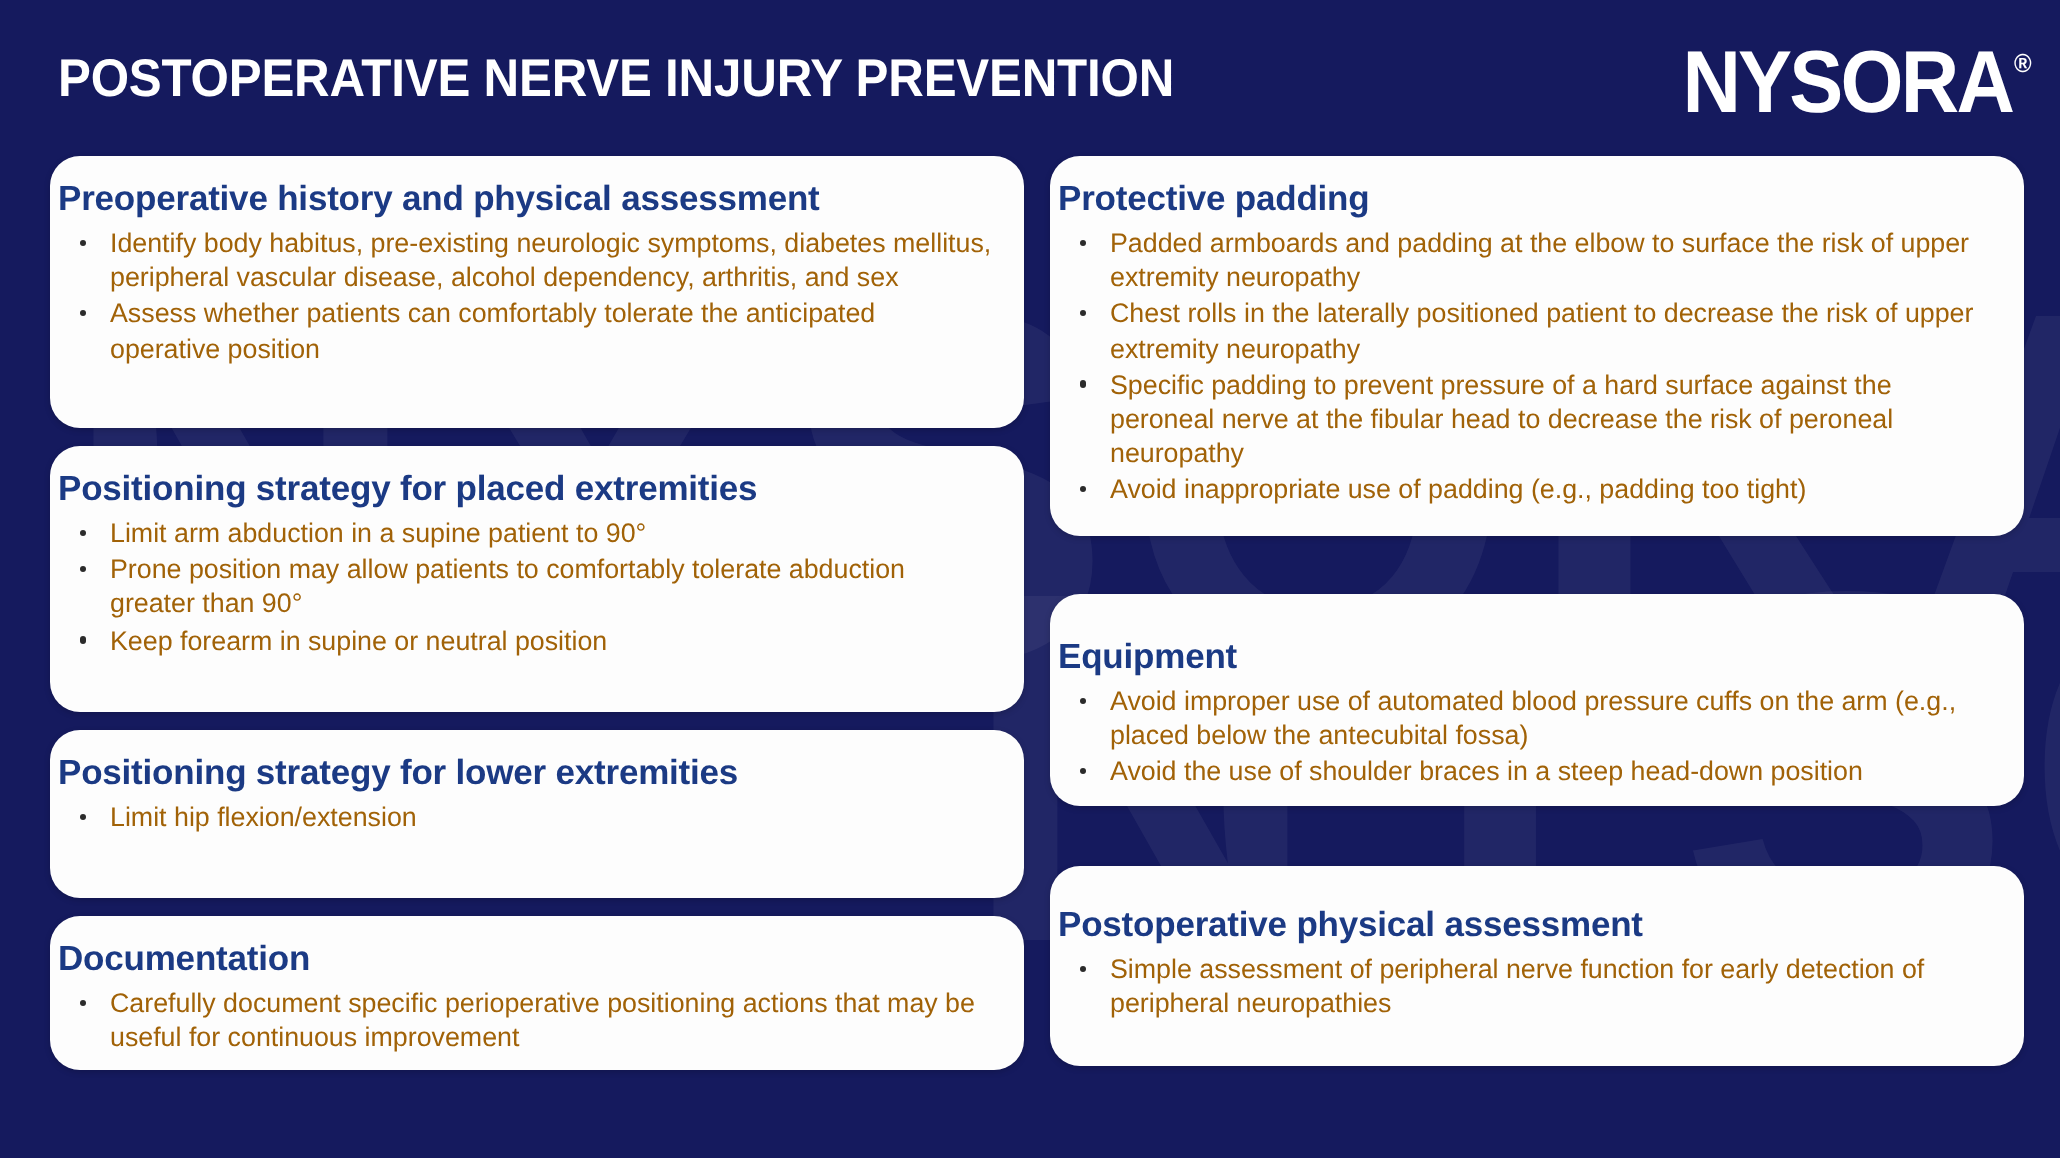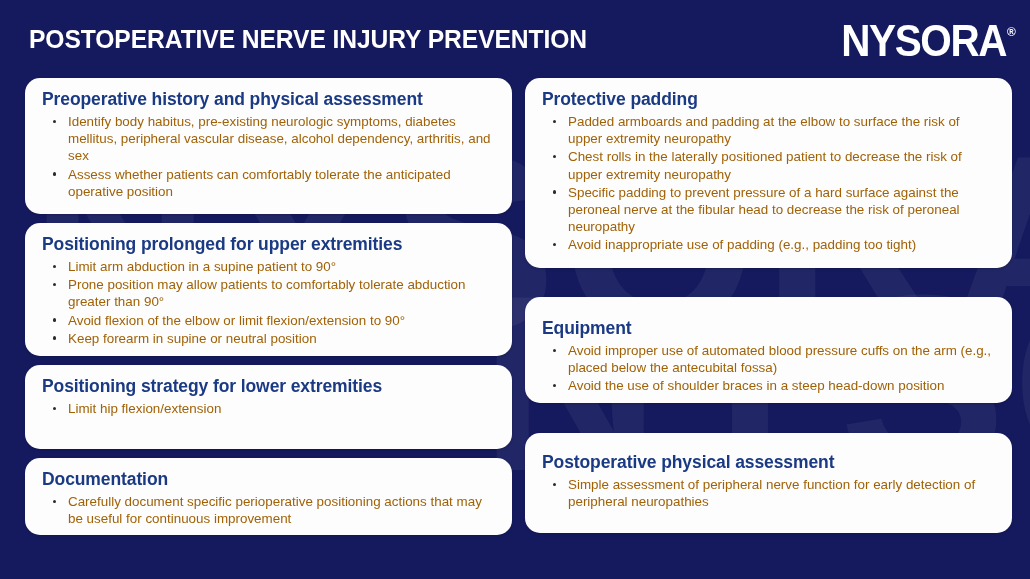--- a/index.html
+++ b/index.html
@@ -94,21 +94,21 @@
     flex-direction: column;
     gap: 9px;
     width: 487px;
     flex: 0 0 487px;
   }
   .column.right { align-items: stretch; }
 
   .card {
     background: #fdfdfd;
     border-radius: 15px;
-    padding: 10px 16px 12px 17px;
+    padding: 10px 16px 12px 4px;
     box-sizing: border-box;
     box-shadow: 0 1px 3px rgba(0,0,0,0.18);
   }
   .card-title {
     color: #1b3a84;
     font-size: 17.5px;
     font-weight: bold;
     line-height: 22px;
     margin: 0 0 3px 0;
     letter-spacing: -0.1px;
@@ -169,25 +169,24 @@
 
     <div class="card" id="card-preop">
       <div class="card-title">Preoperative history and physical assessment</div>
       <ul class="bullets">
         <li><span class="dot"></span><span>Identify body habitus, pre-existing neurologic symptoms, diabetes mellitus, peripheral vascular disease, alcohol dependency, arthritis, and sex</span></li>
         <li><span class="dot"></span><span>Assess whether patients can comfortably tolerate the anticipated operative position</span></li>
       </ul>
     </div>
 
     <div class="card" id="card-upper">
-      <div class="card-title">Positioning prolonged for upper extremities</div>
+      <div class="card-title">Positioning strategy for placed extremities</div>
       <ul class="bullets">
         <li><span class="dot"></span><span>Limit arm abduction in a supine patient to 90°</span></li>
         <li><span class="dot"></span><span>Prone position may allow patients to comfortably tolerate abduction greater than 90°</span></li>
-        <li><span class="dot"></span><span>Avoid flexion of the elbow or limit flexion/extension to 90°</span></li>
         <li><span class="dot"></span><span>Keep forearm in supine or neutral position</span></li>
       </ul>
     </div>
 
     <div class="card" id="card-lower">
       <div class="card-title">Positioning strategy for lower extremities</div>
       <ul class="bullets">
         <li><span class="dot"></span><span>Limit hip flexion/extension</span></li>
       </ul>
     </div>

